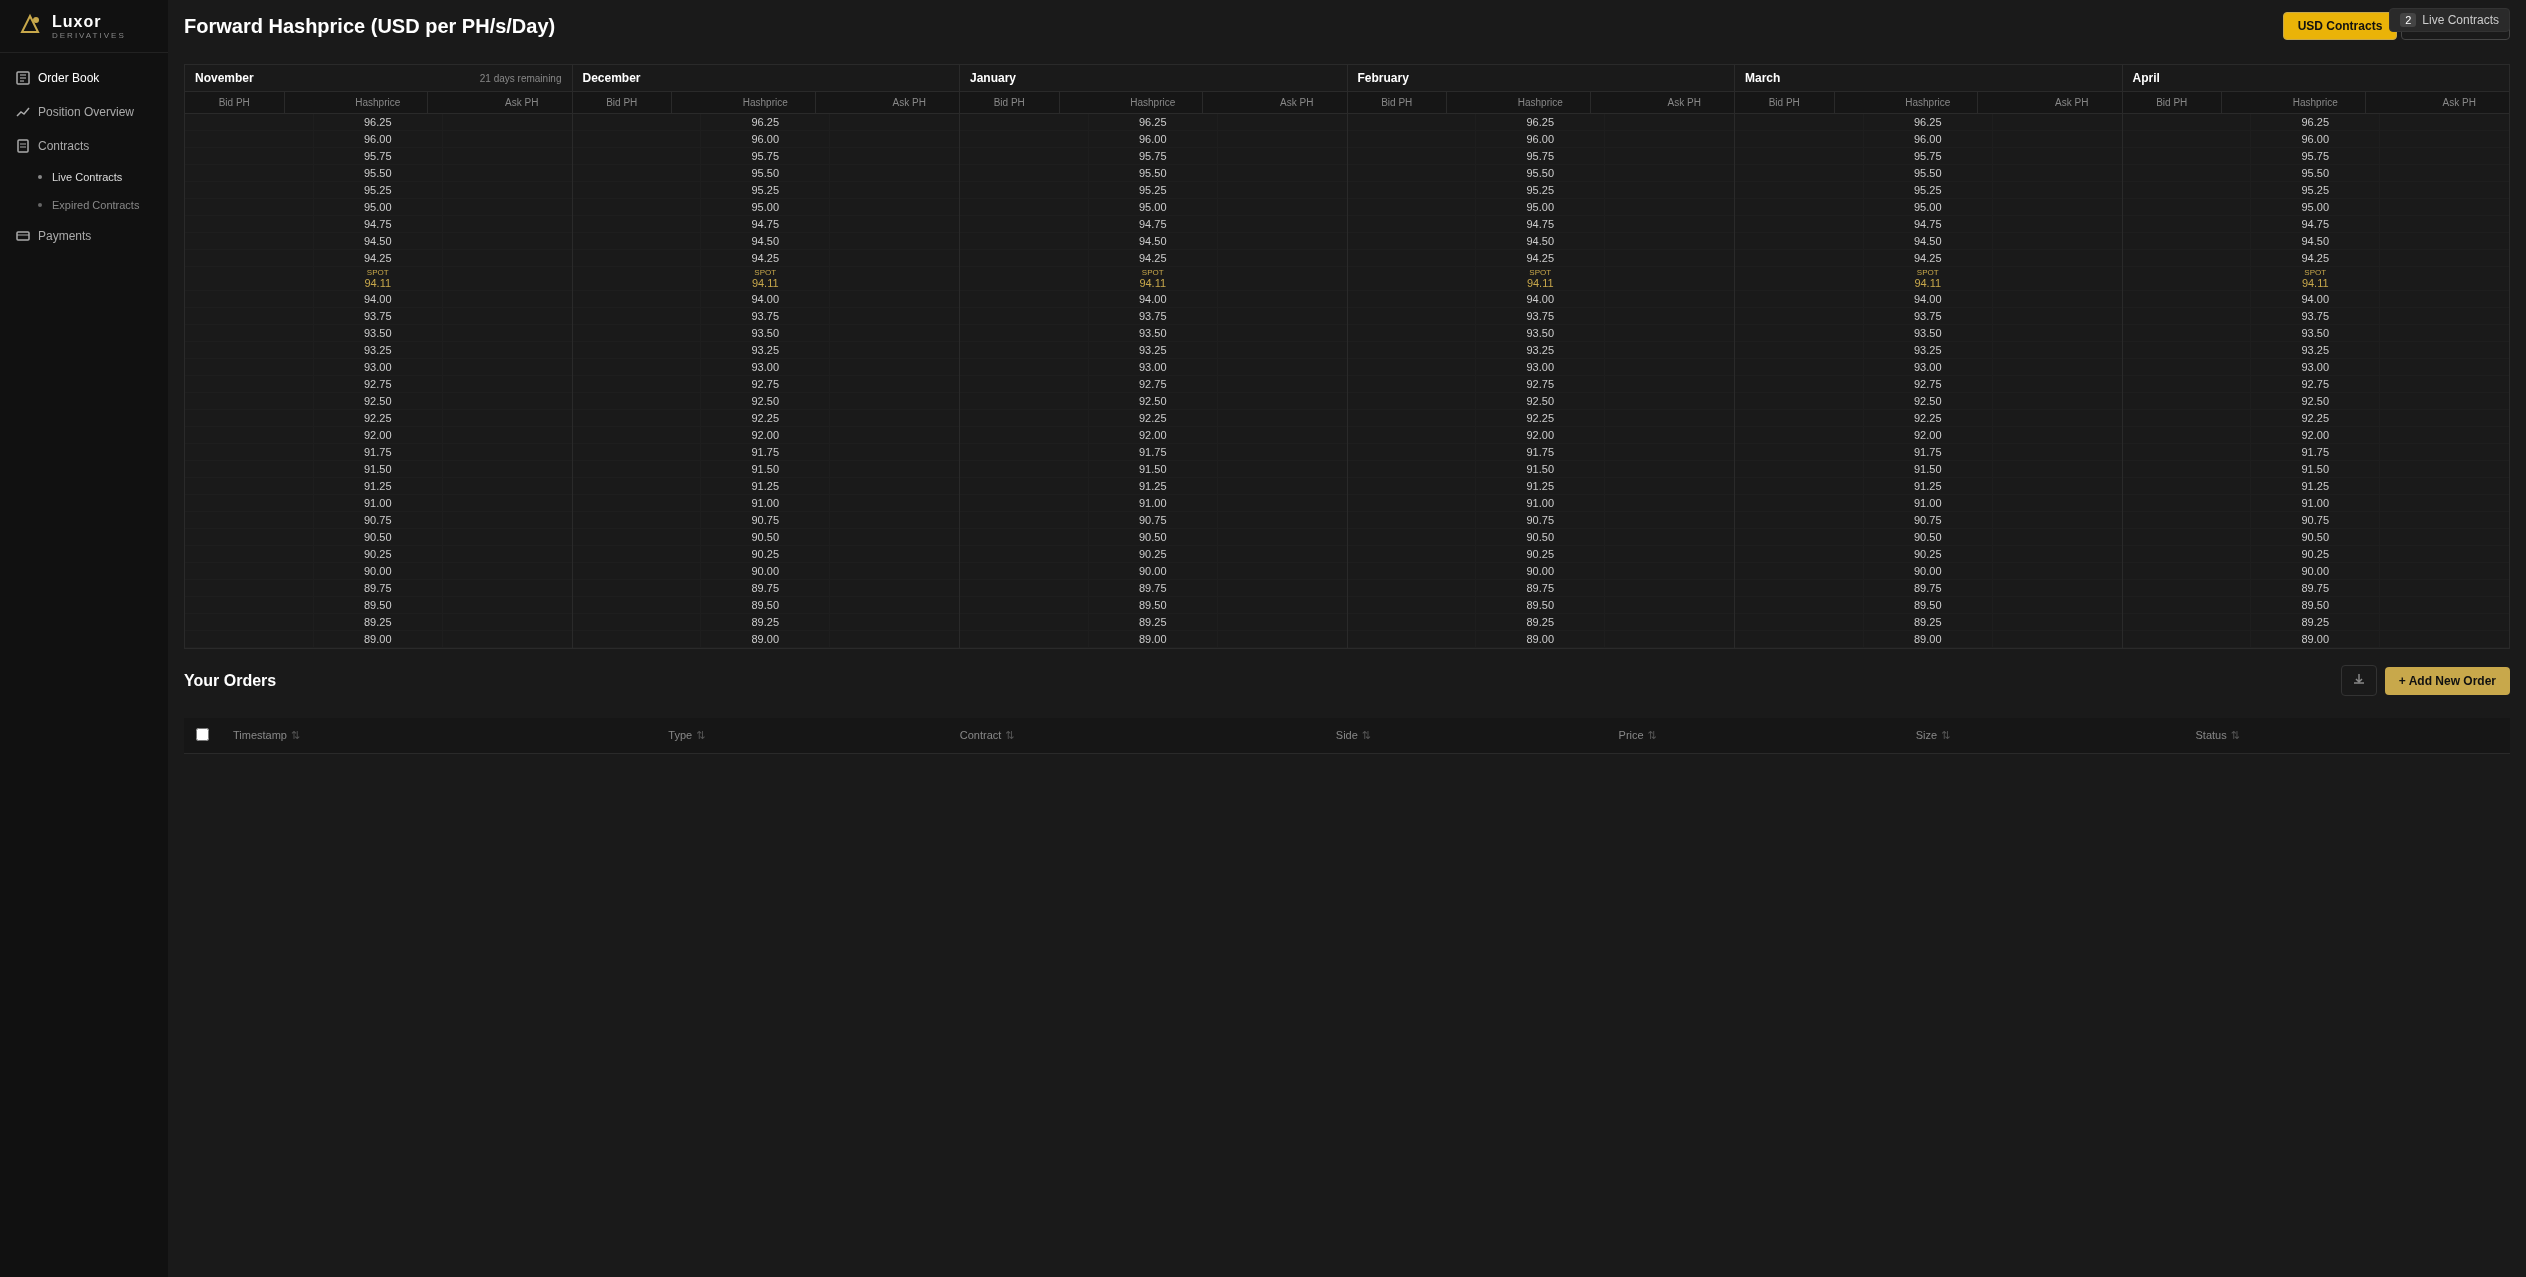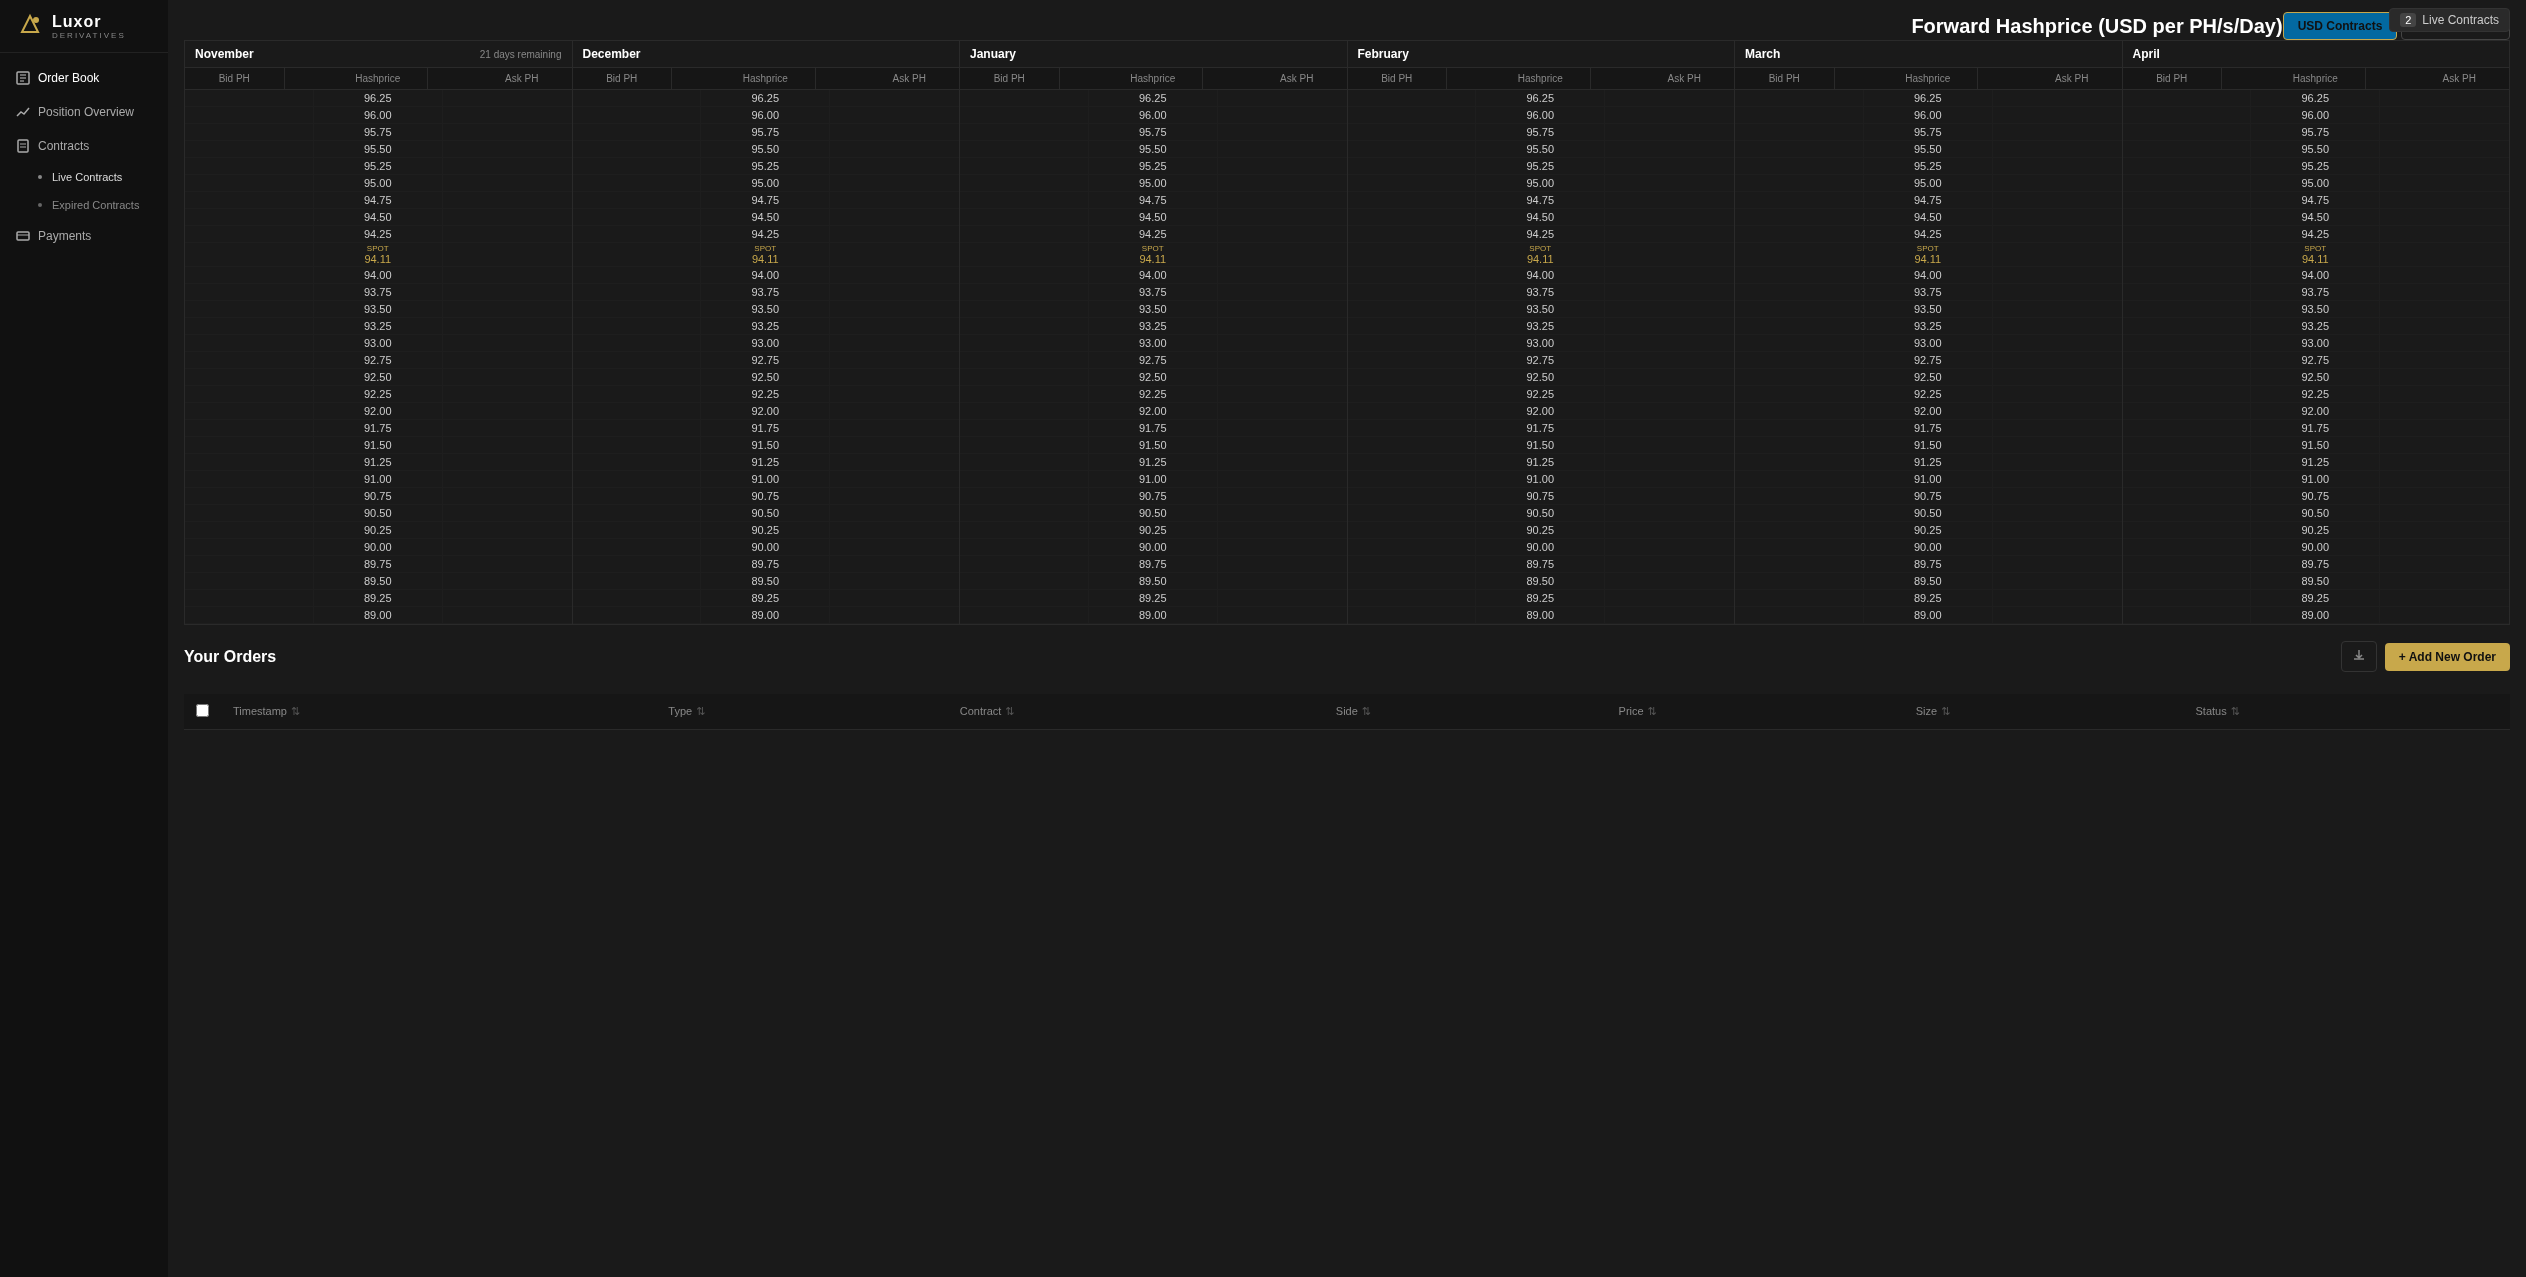--- a/index.html
+++ b/index.html
@@ -104,44 +104,44 @@
       flex: 1;
       overflow-y: auto;
       overflow-x: auto;
       position: relative;
       padding: 12px 16px;
     }
 
     
     .page-header {
       display: flex;
-      justify-content: flex-end;
+      justify-content: space-between;
       align-items: center;
-      margin-bottom: 0;
+      margin-bottom: 24px;
     }
     .page-title {
       color: #fff;
       font-size: 20px;
       font-weight: 600;
     }
     .tab-buttons {
       display: flex;
       gap: 4px;
     }
     .tab-btn {
       padding: 6px 14px;
       border-radius: 4px;
       border: 1px solid #444;
       background: transparent;
       color: #aaa;
       cursor: pointer;
       font-size: 12px;
     }
     .tab-btn.active {
-      background: #0369a1;
+      background: #eab308;
       border-color: #c8a84b;
       color: #111;
       font-weight: 600;
     }
 
     
     .months-container {
       display: flex;
       gap: 0;
       border: 1px solid #2a2a2a;

